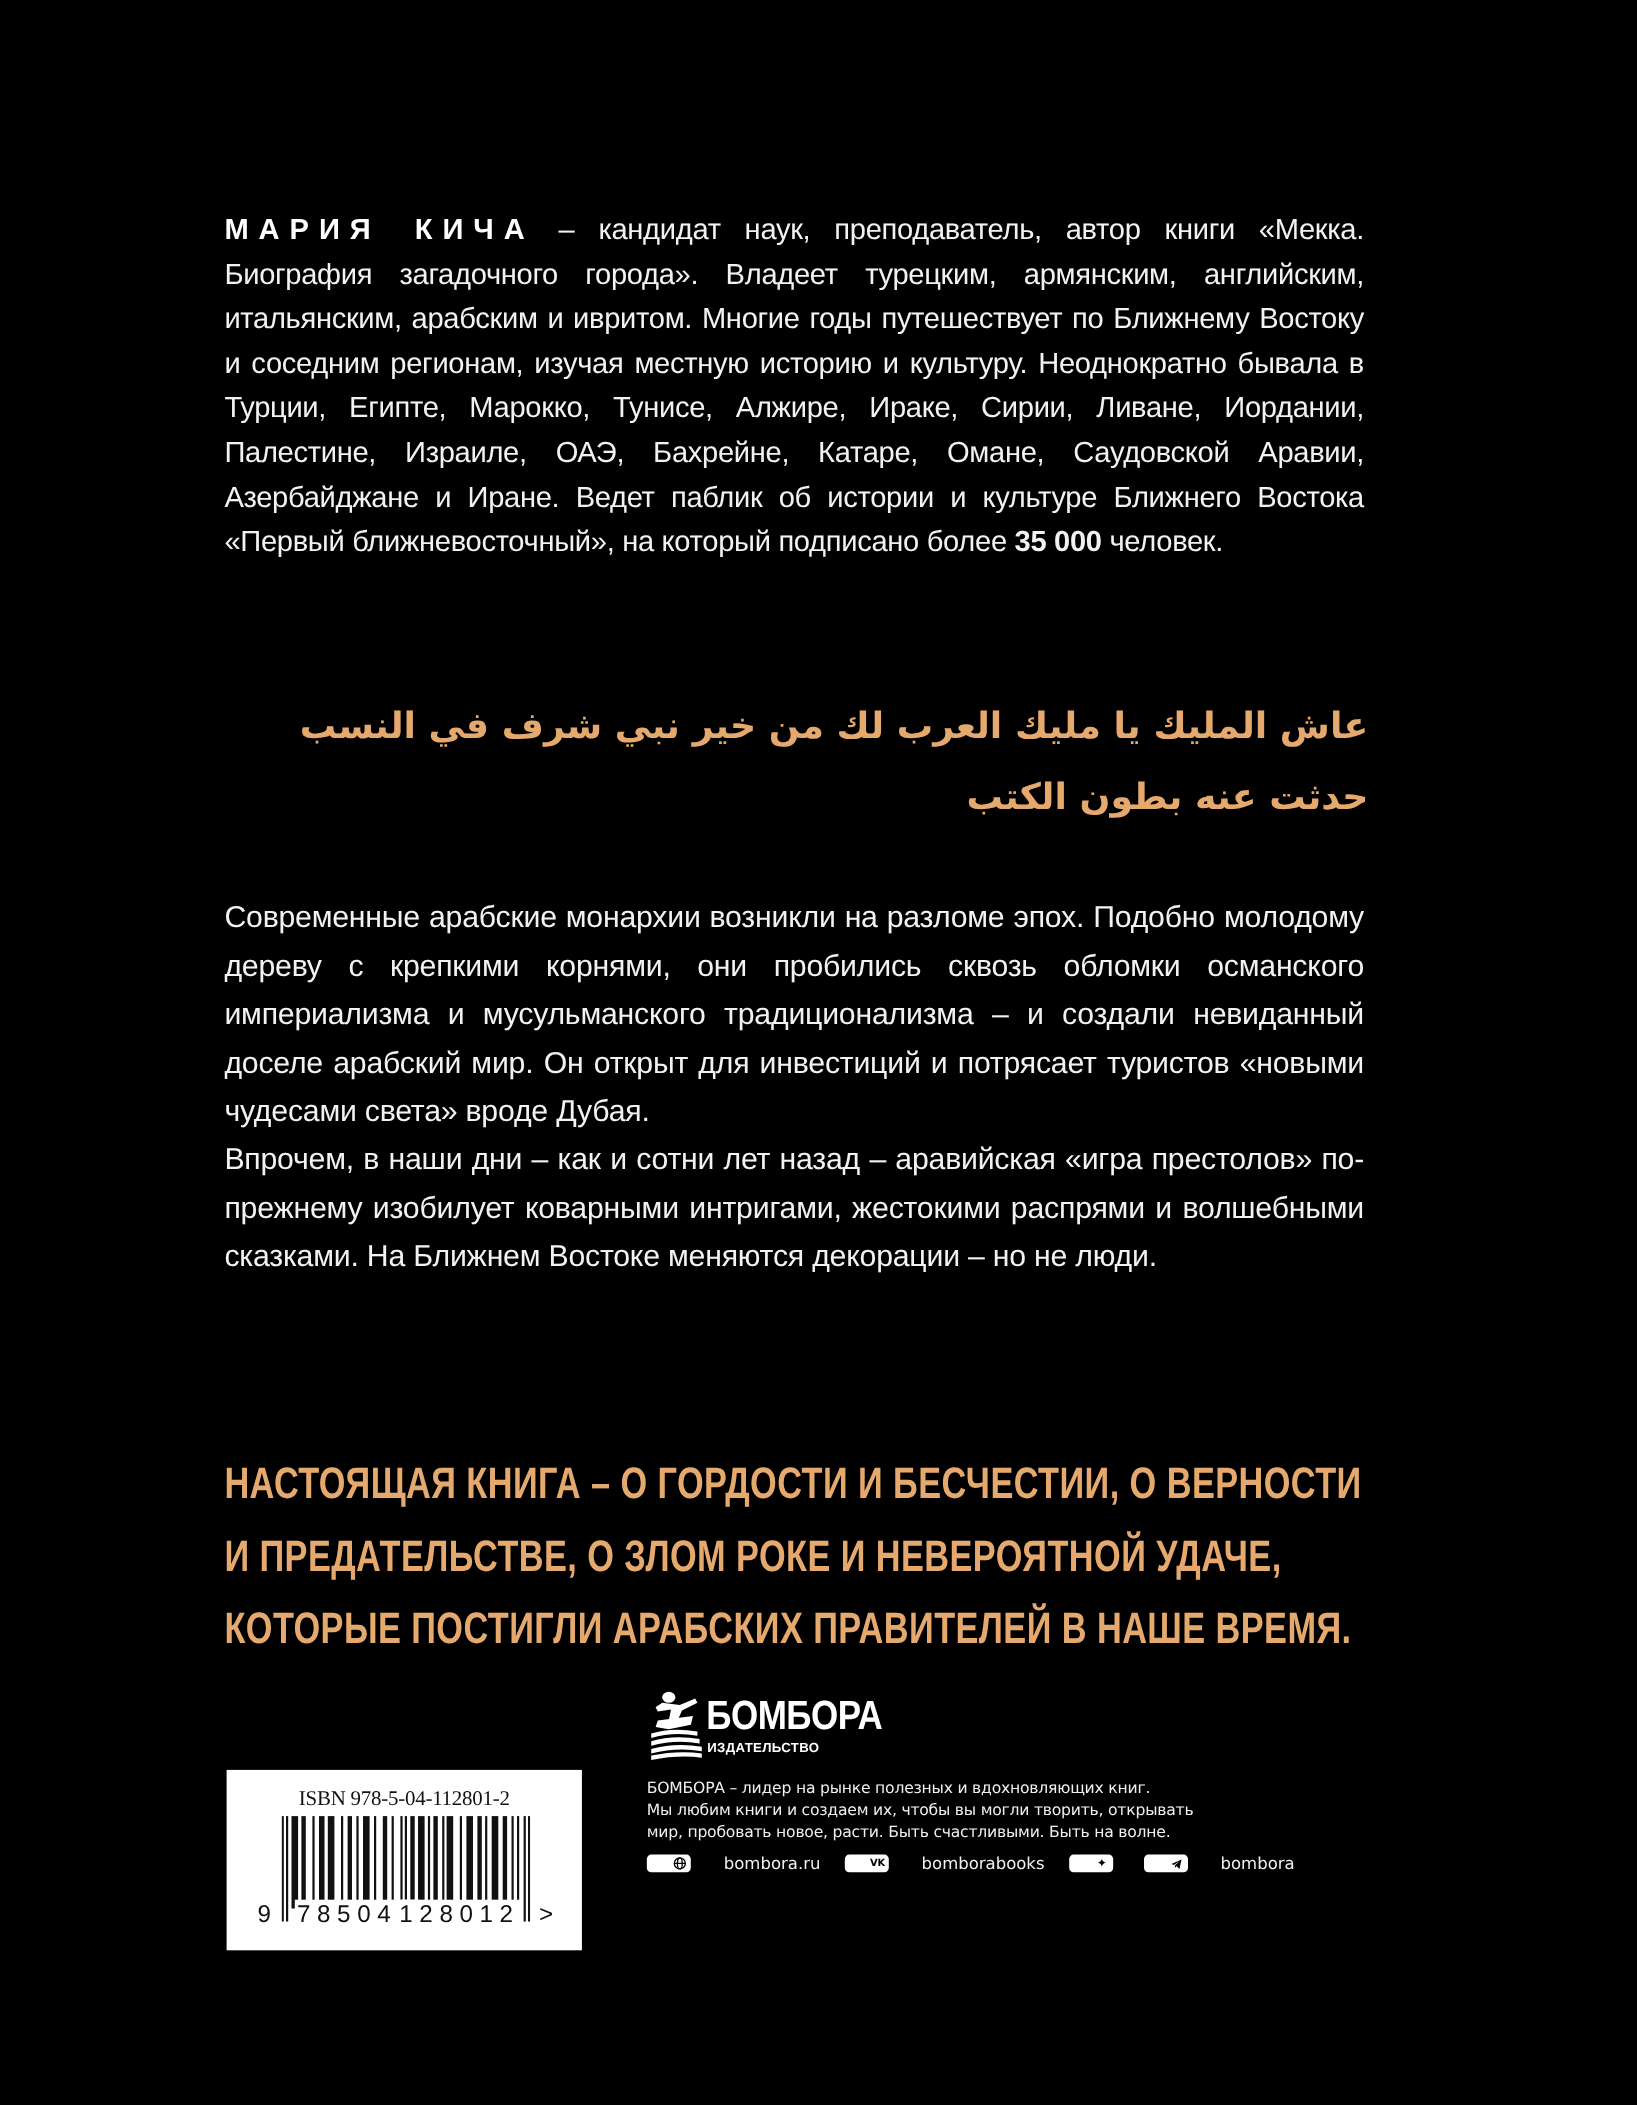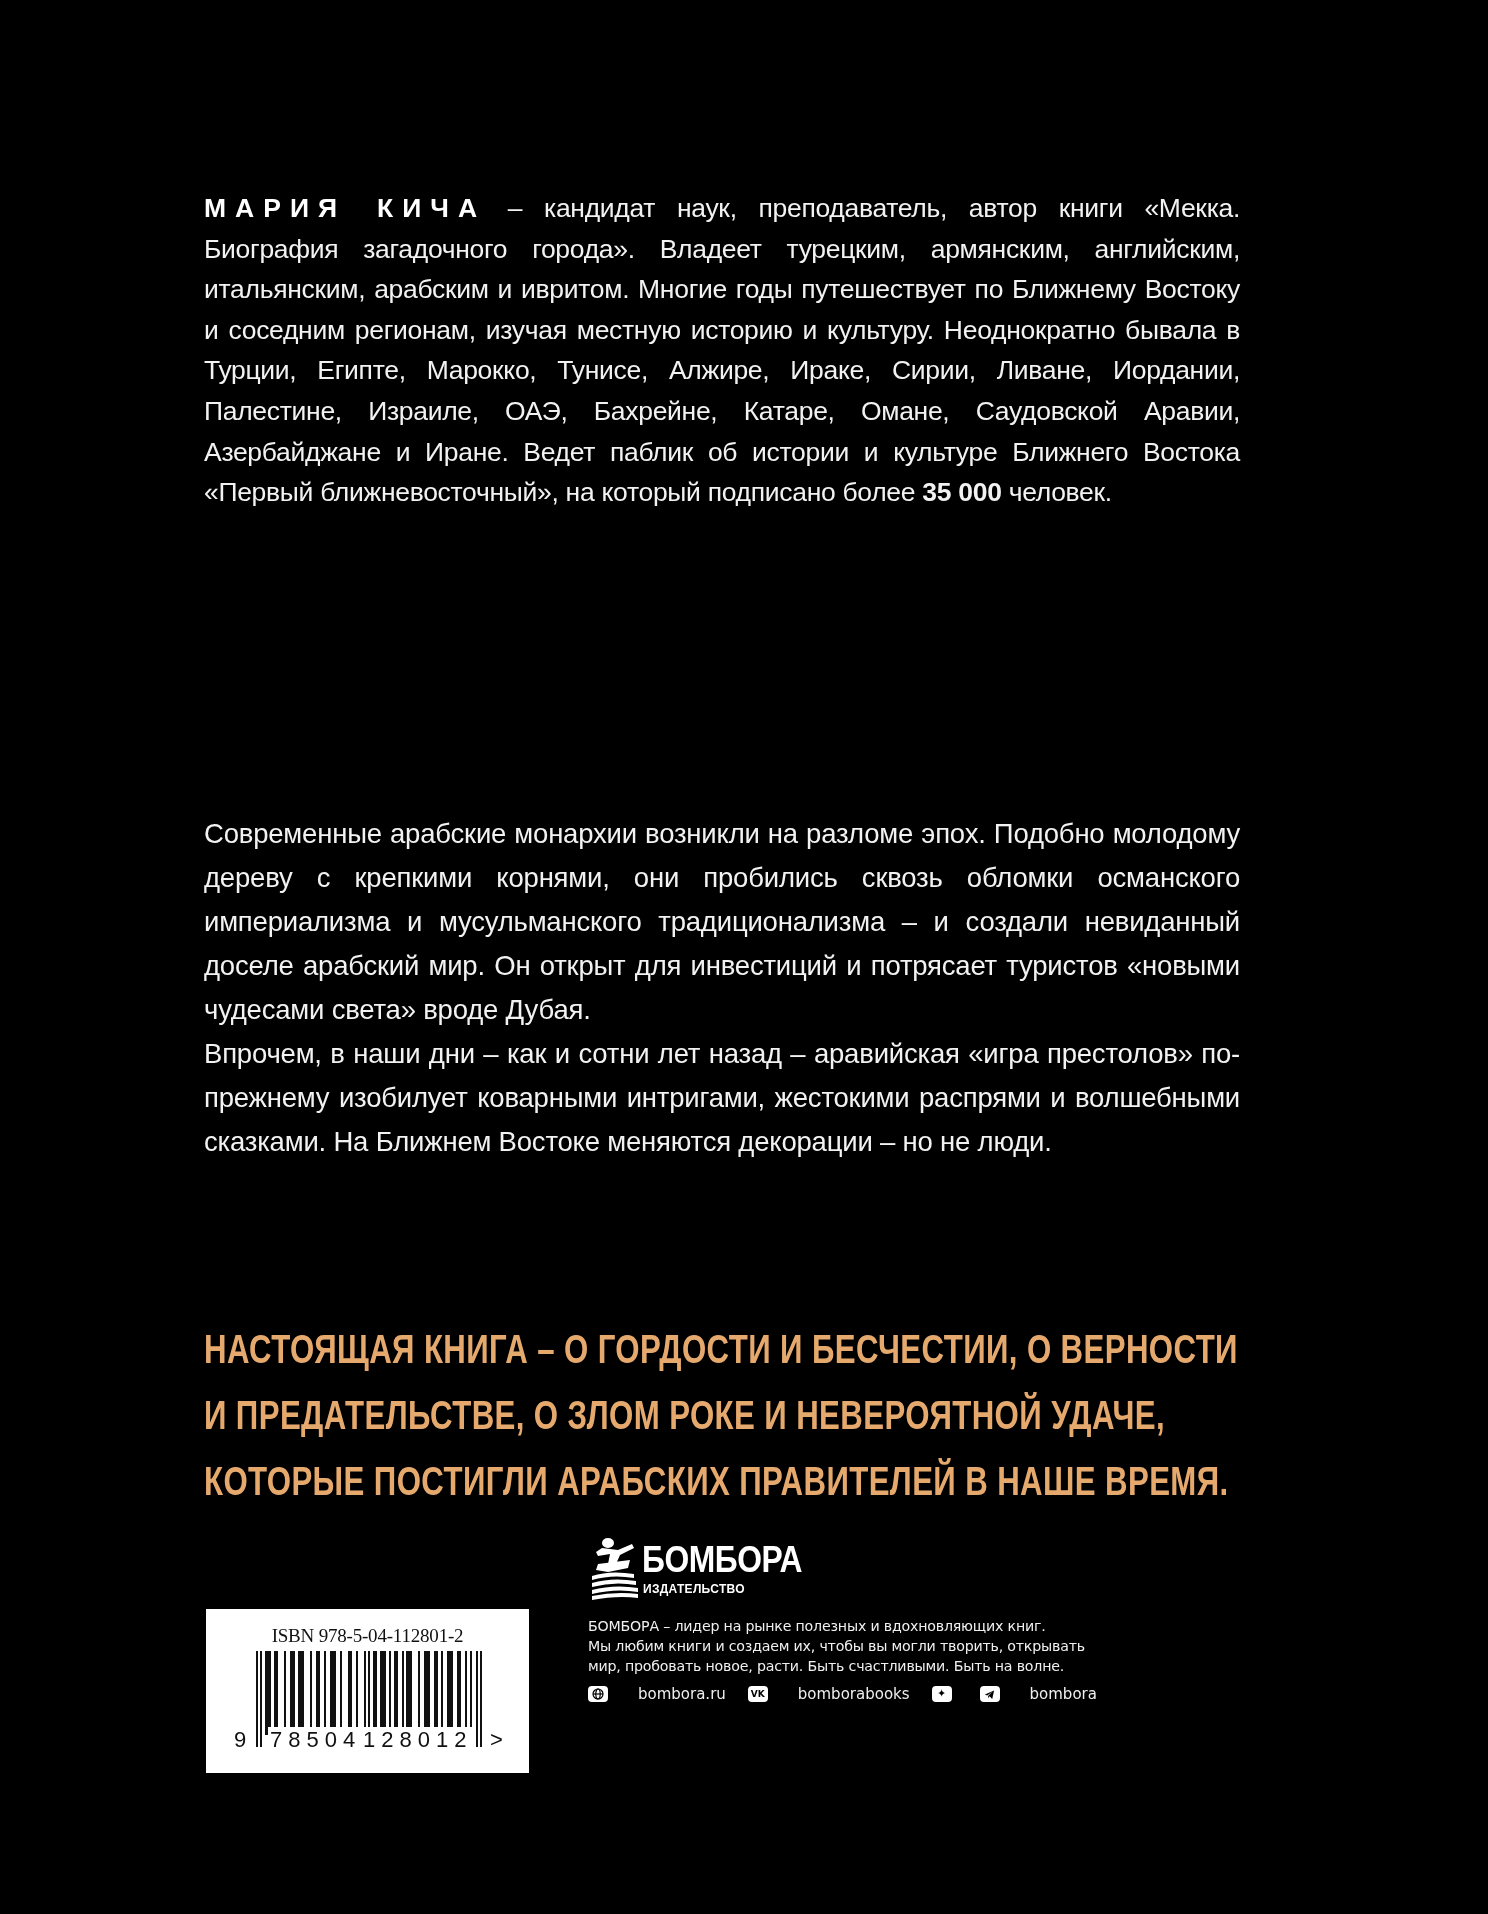--- a/index.html
+++ b/index.html
@@ -162,29 +162,31 @@
       border-radius: 4px;
       margin-right: 6px;
       display: inline-flex;
       align-items: center;
       justify-content: center;
       color: #000;
       font-size: 11px;
       font-weight: bold;
       line-height: 16px;
       font-family: "DejaVu Sans", sans-serif;
+      padding-left: 20px;
     }
     .soc .ico + .ico { margin-left: -2px; }
   </style>
 </head>
 <body>
 
 <p class="col bio"><span class="author">МАРИЯ КИЧА</span><span> – </span><span>кандидат наук, преподаватель, автор книги «Мекка. Биография загадочного города». Владеет турецким, армянским, английским, итальянским, арабским и ивритом. Многие годы путешествует по Ближнему Востоку и соседним регионам, изучая местную историю и культуру. Неоднократно бывала в Турции, Египте, Марокко, Тунисе, Алжире, Ираке, Сирии, Ливане, Иордании, Палестине, Израиле, ОАЭ, Бахрейне, Катаре, Омане, Саудовской Аравии, Азербайджане и Иране. Ведет паблик об истории и культуре Ближнего Востока «Первый ближневосточный», на который подписано более </span><b>35 000</b><span> человек.</span></p>
 
 <div class="arabic">
+  <div>عاش المليك يا مليك العرب لك من خير نبي شرف في النسب حدثت عنه بطون الكتب</div>
 </div>
 
 <div class="col blurb">
   <p>Современные арабские монархии возникли на разломе эпох. Подобно молодому дереву с крепкими корнями, они пробились сквозь обломки османского империализма и мусульманского традиционализма – и создали невиданный доселе арабский мир. Он открыт для инвестиций и потрясает туристов «новыми чудесами света» вроде Дубая.</p>
   <p>Впрочем, в наши дни – как и сотни лет назад – аравийская «игра престолов» по-прежнему изобилует коварными интригами, жестокими распрями и волшебными сказками. На Ближнем Востоке меняются декорации – но не люди.</p>
 </div>
 
 <div class="col tagline">
   <div>НАСТОЯЩАЯ КНИГА – О ГОРДОСТИ И БЕСЧЕСТИИ, О ВЕРНОСТИ</div>
   <div>И ПРЕДАТЕЛЬСТВЕ, О ЗЛОМ РОКЕ И НЕВЕРОЯТНОЙ УДАЧЕ,</div>

